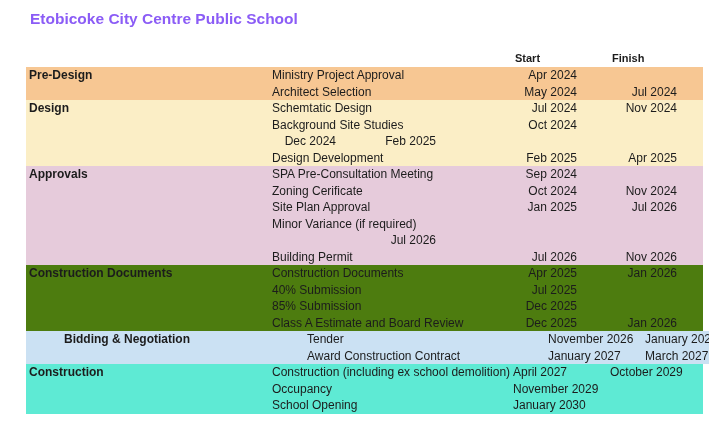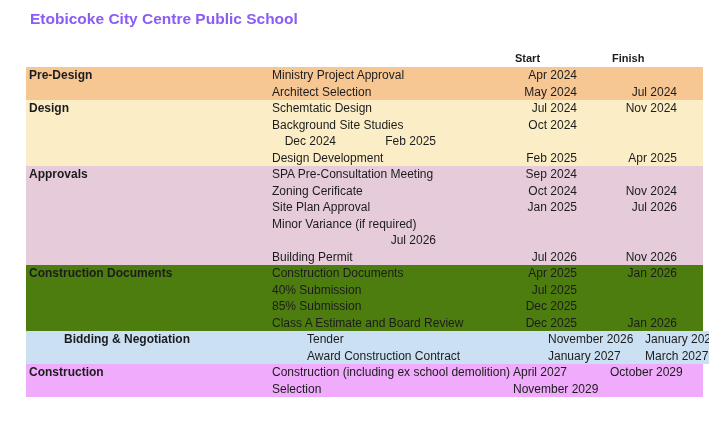--- a/index.html
+++ b/index.html
@@ -162,27 +162,33 @@
         <div class="c-start">November 2026</div>
         <div class="c-finish">January 2027</div>
       </div>
       <div class="row left-dates">
         <div class="c-phase"></div>
         <div class="c-task">Award Construction Contract</div>
         <div class="c-start">January 2027</div>
         <div class="c-finish">March 2027</div>
       </div>
     </div>
-    <div class="section" style="background: #f0abfc;">
+    <div class="section" style="background: #5eead4;">
       <div class="row left-dates">
         <div class="c-phase">Construction</div>
         <div class="c-task">Construction (including ex school demolition)</div>
         <div class="c-start">April 2027</div>
         <div class="c-finish">October 2029</div>
       </div>
       <div class="row left-dates">
         <div class="c-phase"></div>
-        <div class="c-task">Selection</div>
+        <div class="c-task">Occupancy</div>
         <div class="c-start">November 2029</div>
+        <div class="c-finish"></div>
+      </div>
+      <div class="row left-dates">
+        <div class="c-phase"></div>
+        <div class="c-task">School Opening</div>
+        <div class="c-start">January 2030</div>
         <div class="c-finish"></div>
       </div>
     </div>
   </div>
 
 </body></html>

